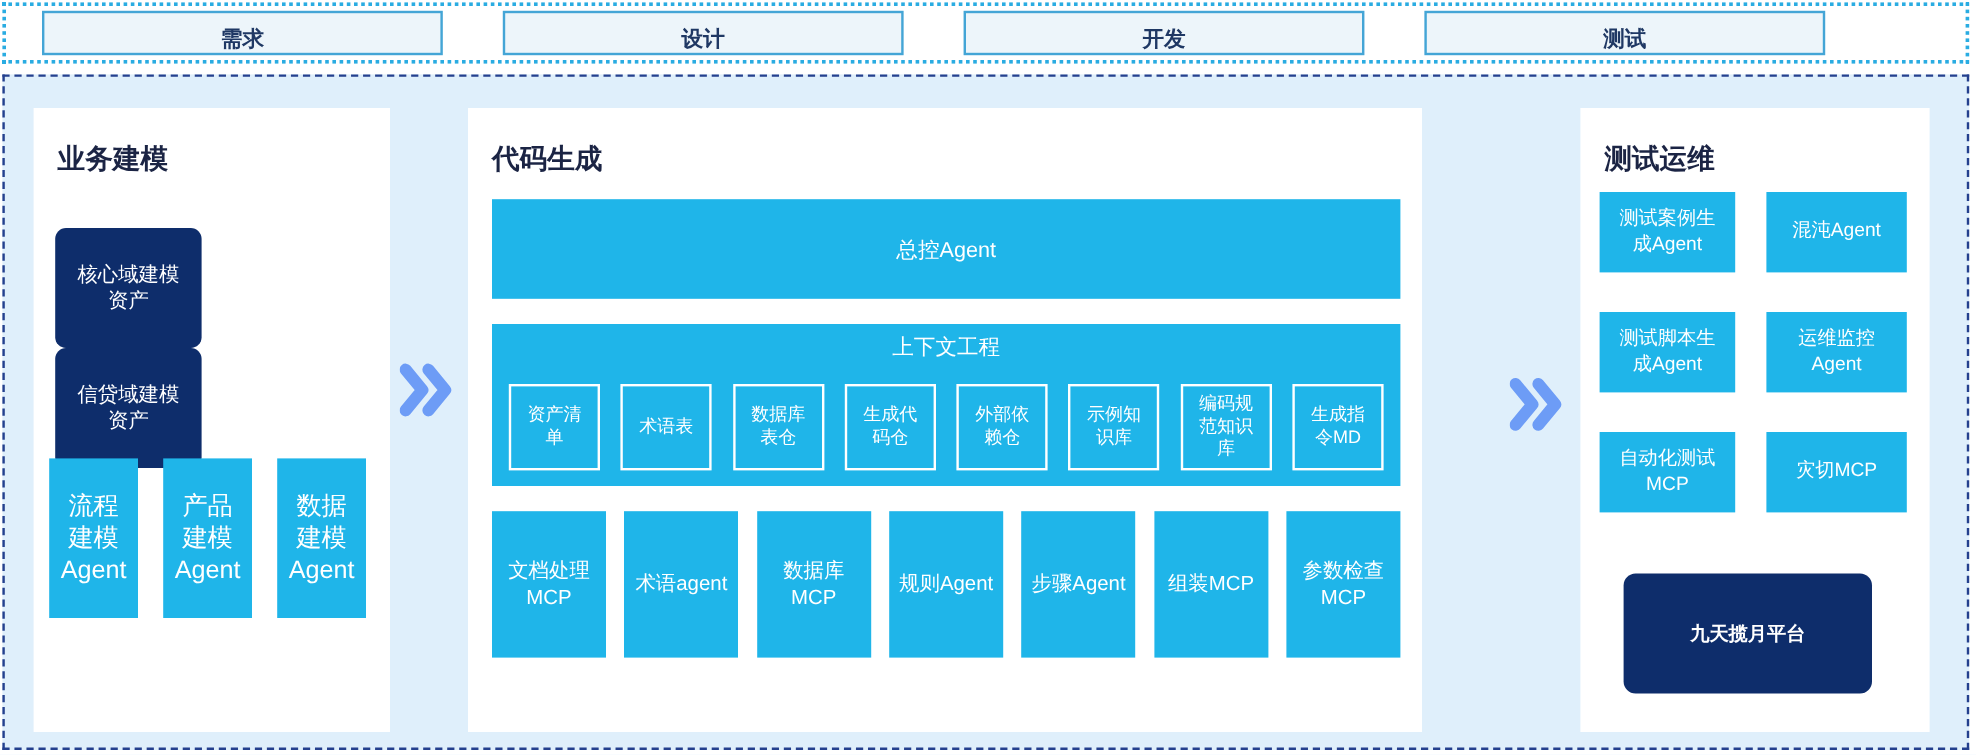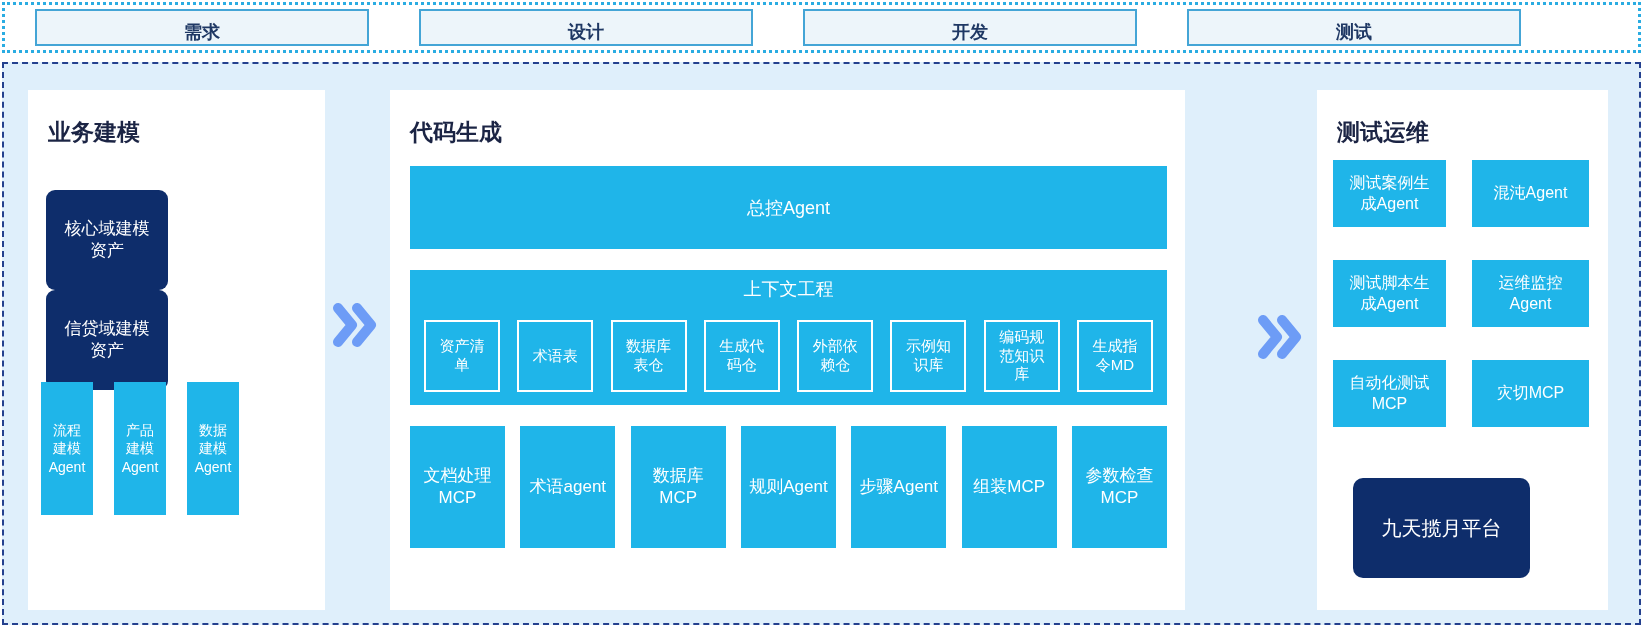--- a/index.html
+++ b/index.html
@@ -41,21 +41,21 @@
   .navy-box{
     width:122px;height:100px;background:var(--navy);border-radius:9px;
     display:flex;align-items:center;justify-content:center;text-align:center;
     color:#fff;font-size:17px;line-height:1.3;padding:0 12px;
   }
   .agent-row{position:absolute;left:13px;top:292px;display:flex;gap:21px;}
   .cyan-box{
     background:var(--cyan);color:#fff;display:flex;align-items:center;
     justify-content:center;text-align:center;line-height:1.3;
   }
-  .agent-row .cyan-box{width:52px;height:133px;font-size:14px;padding:0 12px;}
+  .agent-row .cyan-box{width:74px;height:133px;font-size:21px;padding:0 12px;}
   
   .flow-arrow{position:absolute;width:44px;height:46px;}
   .flow-arrow.a1{left:329px;top:238px;}
   .flow-arrow.a2{left:1254px;top:250px;}
   
   .panel.mid{left:386px;top:26px;width:795px;height:520px;}
   .master-bar{
     position:absolute;left:20px;top:76px;width:757px;height:83px;
     background:var(--cyan);color:#fff;font-size:18px;
     display:flex;align-items:center;justify-content:center;
@@ -79,22 +79,22 @@
   }
   .tools-row .cyan-box{width:95px;height:122px;font-size:17px;padding:0 4px;}
   
   .panel.right{left:1313px;top:26px;width:291px;height:520px;}
   .r-grid{
     position:absolute;left:16px;top:70px;
     display:grid;grid-template-columns:113px 117px;column-gap:26px;row-gap:33px;
   }
   .r-grid .cyan-box{height:67px;font-size:16px;padding:0 12px;}
   .platform-box{
-    position:absolute;left:36px;top:388px;width:177px;height:100px;
-    background:var(--navy);border-radius:10px;color:#fff;font-size:20px;font-weight:normal;
+    position:absolute;left:36px;top:388px;width:207px;height:100px;
+    background:var(--navy);border-radius:10px;color:#fff;font-size:16px;font-weight:bold;
     display:flex;align-items:center;justify-content:center;
   }
 </style>
 </head>
 <body>
 
 <div class="top-band">
   <div class="phase-box">
       <span>需求</span>
     </div>

